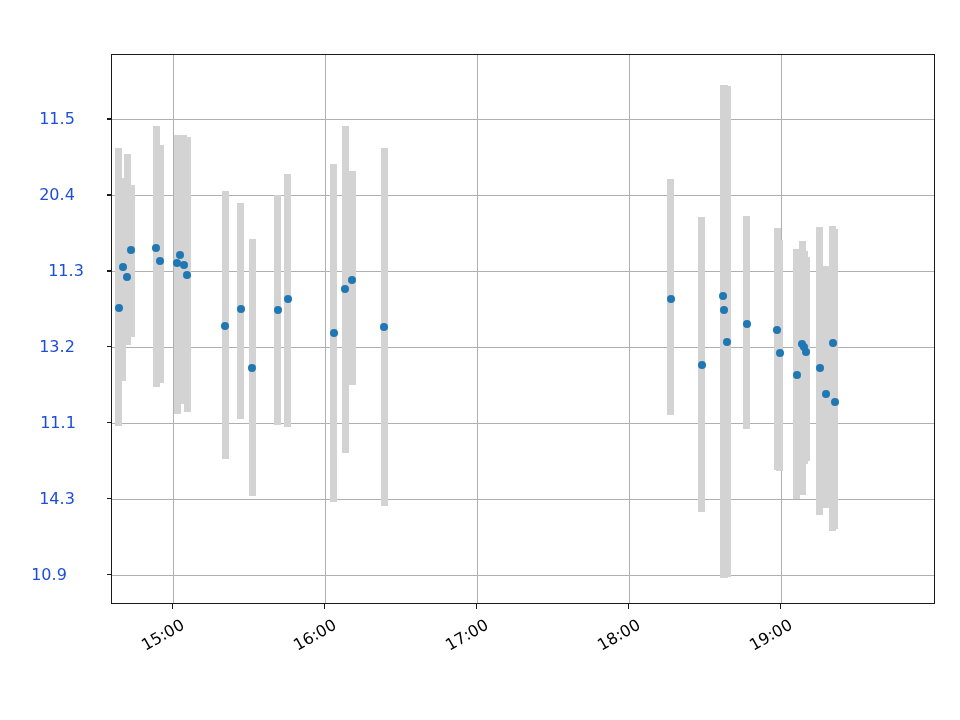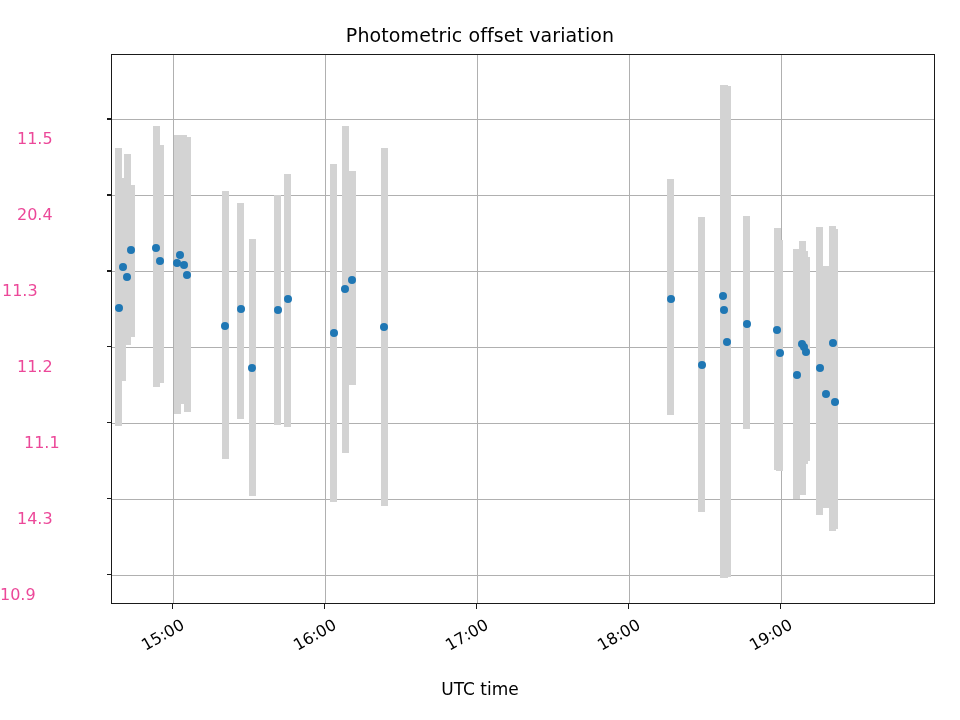--- a/index.html
+++ b/index.html
@@ -39,43 +39,42 @@
   .errbar{position:absolute;width:7px;background:#d3d3d3;margin-left:-3.5px;}
   .marker{
     position:absolute;width:8px;height:8px;border-radius:50%;
     background:#1f77b4;margin-left:-4px;margin-top:-4px;
   }
 
   
   .ytick-mark{position:absolute;width:4.5px;height:1.4px;background:#1a1a1a;}
   .xtick-mark{position:absolute;width:1.4px;height:4.5px;background:#1a1a1a;}
   .ytick-label{
-    position:absolute;text-align:left;width:80px;
-    font-size:16px;color:#ec4899;transform:translateY(-50%);margin-top:20px;
+    position:absolute;text-align:center;width:80px;
+    font-size:16px;color:#1d4ed8;transform:translateY(-50%);
   }
   .xtick-label{
     position:absolute;font-size:16px;color:#000;
     transform-origin:right top;
     transform:rotate(-30deg);
     white-space:nowrap;
     text-align:right;
   }
   #xlabel{
     position:absolute;
     left:0;right:0;top:679px;
     text-align:center;
     font-size:17px;color:#000;
   }
 </style>
 </head>
 <body>
 
 <div id="figure">
 
-  <div id="chart-title">Photometric offset variation</div>
 
   <div id="plot-area">
     <div id="grid-h">
         <div class="gridline-h" style="top: 519.655px;"></div>
         <div class="gridline-h" style="top: 443.793px;"></div>
         <div class="gridline-h" style="top: 367.931px;"></div>
         <div class="gridline-h" style="top: 292.069px;"></div>
         <div class="gridline-h" style="top: 216.207px;"></div>
         <div class="gridline-h" style="top: 140.345px;"></div>
         <div class="gridline-h" style="top: 64.4828px;"></div>
@@ -158,41 +157,40 @@
         <div class="marker" style="left: 694.471px; top: 297.379px; background: rgb(31, 119, 180);"></div>
         <div class="marker" style="left: 707.697px; top: 312.552px; background: rgb(31, 119, 180);"></div>
         <div class="marker" style="left: 713.779px; top: 339.103px; background: rgb(31, 119, 180);"></div>
         <div class="marker" style="left: 720.62px; top: 287.517px; background: rgb(31, 119, 180);"></div>
         <div class="marker" style="left: 722.9px; top: 346.69px; background: rgb(31, 119, 180);"></div>
       </div>
   </div>
 
   <div id="yticks">
       <div class="ytick-mark" style="left: 106.5px; top: 573.655px;"></div>
-      <div class="ytick-label" style="left: 0; top: 573.655px;">10.9</div>
+      <div class="ytick-label" style="left: 9px; top: 573.655px;">10.9</div>
       <div class="ytick-mark" style="left: 106.5px; top: 497.793px;"></div>
       <div class="ytick-label" style="left: 17px; top: 497.793px;">14.3</div>
       <div class="ytick-mark" style="left: 106.5px; top: 421.931px;"></div>
-      <div class="ytick-label" style="left: 24px; top: 421.931px;">11.1</div>
+      <div class="ytick-label" style="left: 18px; top: 421.931px;">11.1</div>
       <div class="ytick-mark" style="left: 106.5px; top: 346.069px;"></div>
-      <div class="ytick-label" style="left: 17px; top: 346.069px;">11.2</div>
+      <div class="ytick-label" style="left: 17px; top: 346.069px;">13.2</div>
       <div class="ytick-mark" style="left: 106.5px; top: 270.207px;"></div>
-      <div class="ytick-label" style="left: 2px; top: 270.207px;">11.3</div>
+      <div class="ytick-label" style="left: 26px; top: 270.207px;">11.3</div>
       <div class="ytick-mark" style="left: 106.5px; top: 194.345px;"></div>
       <div class="ytick-label" style="left: 17px; top: 194.345px;">20.4</div>
       <div class="ytick-mark" style="left: 106.5px; top: 118.483px;"></div>
       <div class="ytick-label" style="left: 17px; top: 118.483px;">11.5</div>
     </div>
   <div id="xticks">
       <div class="xtick-mark" style="left: 171.812px; top: 604px;"></div>
       <div class="xtick-label" style="left: 119.812px; top: 615px; width: 58px;">15:00</div>
       <div class="xtick-mark" style="left: 323.841px; top: 604px;"></div>
       <div class="xtick-label" style="left: 271.841px; top: 615px; width: 58px;">16:00</div>
       <div class="xtick-mark" style="left: 475.871px; top: 604px;"></div>
       <div class="xtick-label" style="left: 423.871px; top: 615px; width: 58px;">17:00</div>
       <div class="xtick-mark" style="left: 627.9px; top: 604px;"></div>
       <div class="xtick-label" style="left: 575.9px; top: 615px; width: 58px;">18:00</div>
       <div class="xtick-mark" style="left: 779.93px; top: 604px;"></div>
       <div class="xtick-label" style="left: 727.93px; top: 615px; width: 58px;">19:00</div>
     </div>
 
-  <div id="xlabel">UTC time</div>
 </div>
 
 </body></html>

